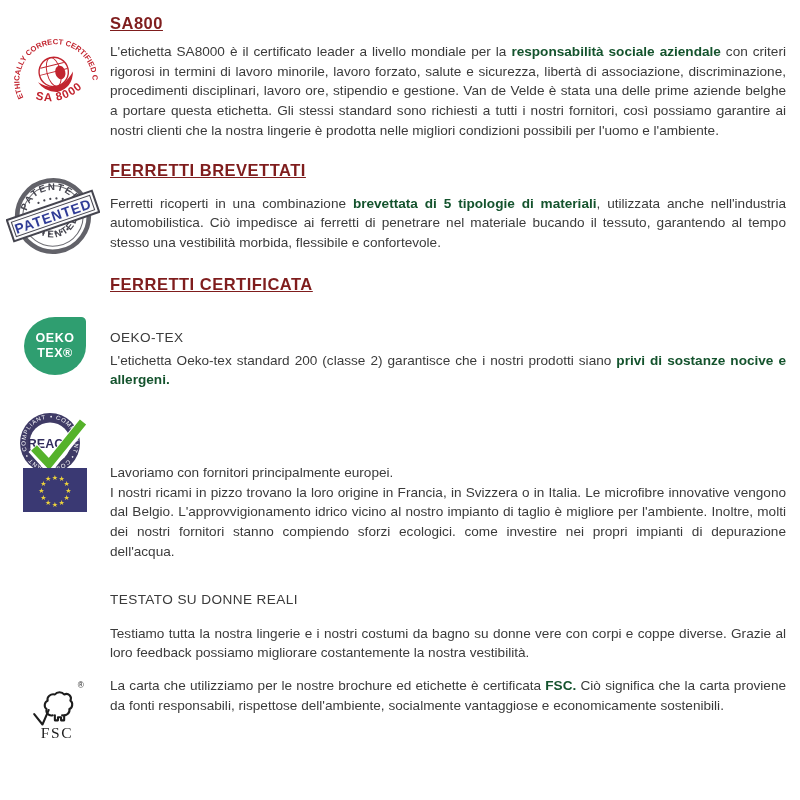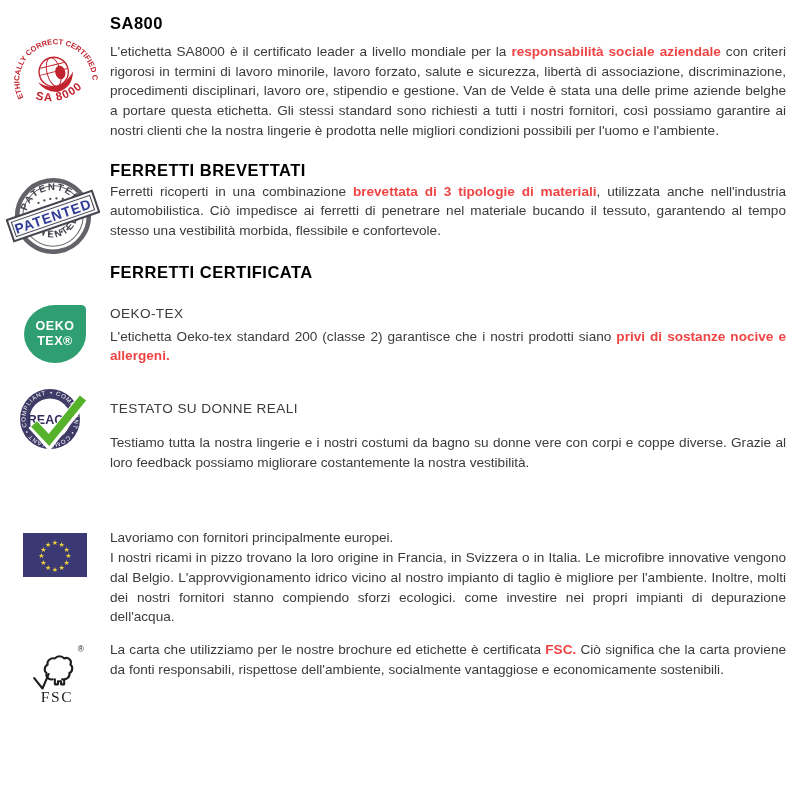--- a/index.html
+++ b/index.html
@@ -3,28 +3,28 @@
 <meta charset="utf-8">
 <style>
   html,body { margin:0; padding:0; background:#ffffff; }
   body { width:800px; height:800px; font-family:"Liberation Sans", sans-serif; color:#3b3b3b; }
   .page { position:relative; width:800px; height:800px; box-sizing:border-box; padding-top:12px; overflow:hidden; }
   .row { display:flex; }
   .logo-col { flex:0 0 110px; width:110px; position:relative; }
   .logo-abs { position:absolute; }
   .text-col { flex:1; padding-right:14px; }
   p.body { margin:0; text-align:justify; font-size:13.6px; line-height:1.45; color:#3b3b3b; }
-  p.body .b { font-weight:bold; color:#ef4444; }
-  .heading { margin:0 0 9px 0; font-size:16.5px; font-weight:bold; letter-spacing:0.5px; color:#000000; }
-  .sublabel { margin:4px 0 6px 0; font-size:13.6px; letter-spacing:0.4px; color:#3b3b3b; }
+  p.body .b { font-weight:bold; color:#14532d; }
+  .heading { margin:0 0 9px 0; font-size:16.5px; font-weight:bold; letter-spacing:0.5px; color:#7f1d1d;text-decoration:underline; }
+  .sublabel { margin:16px 0 6px 0; font-size:13.6px; letter-spacing:0.4px; color:#3b3b3b; }
   .intro-line { margin:0; font-size:13.6px; line-height:1.45; color:#3b3b3b; }
 
   .sec-sa8000   { margin-top:2px; }
   .sec-ferretti { margin-top:20px; }
-  .sec-ferretti .heading { margin-bottom:2px; }
+  .sec-ferretti .heading { margin-bottom:14px; }
   .sec-lingerie { margin-top:22px; }
   .sec-lingerie .heading { margin-bottom:8px; }
   .sec-oekotex  { margin-top:12px; }
   .sec-reach    { margin-top:17px; }
   .sec-testato  { margin-top:14px; }
   .sec-testato .sublabel { margin-bottom:17px; }
   .sec-europa   { margin-top:56px; }
   .sec-fsc      { margin-top:13px; }
 
   .eu-flag { width:64px; height:44px; background:#3a3973; position:relative; }
@@ -100,21 +100,21 @@
           <g transform="rotate(-10 46 40)">
             <rect x="2" y="29" width="88" height="22" fill="#fbfbfc" stroke="#45454f" stroke-width="2"></rect>
             <rect x="5.5" y="32.5" width="81" height="15" fill="none" stroke="#45454f" stroke-width="1"></rect>
             <text x="46" y="45" text-anchor="middle" font-size="13.5" font-weight="bold" fill="#2f3b96" letter-spacing="1">PATENTED</text>
           </g>
         </g>
       </svg>
     </div>
     <div class="text-col">
       <h2 class="heading">FERRETTI BREVETTATI</h2>
-      <p class="body"><span>Ferretti ricoperti in una combinazione </span><span class="b">brevettata di 3 tipologie di materiali</span><span>, utilizzata anche nell'industria automobilistica. Ciò impedisce ai ferretti di penetrare nel materiale bucando il tessuto, garantendo al tempo stesso una vestibilità morbida, flessibile e confortevole.</span></p>
+      <p class="body"><span>Ferretti ricoperti in una combinazione </span><span class="b">brevettata di 5 tipologie di materiali</span><span>, utilizzata anche nell'industria automobilistica. Ciò impedisce ai ferretti di penetrare nel materiale bucando il tessuto, garantendo al tempo stesso una vestibilità morbida, flessibile e confortevole.</span></p>
     </div>
   </div>
 
   <div class="row sec-lingerie">
     <div class="logo-col"></div>
     <div class="text-col">
       <h2 class="heading">FERRETTI CERTIFICATA</h2>
     </div>
   </div>
 
@@ -139,28 +139,20 @@
         </defs>
         <circle cx="38" cy="34" r="30" fill="#3f3b66"></circle>
         <text font-size="5.8" fill="#ffffff" letter-spacing="0.8">
           <textPath href="#reach-ring" textLength="150" lengthAdjust="spacingAndGlyphs">• COMPLIANT • COMPLIANT • COMPLIANT</textPath>
         </text>
         <circle cx="38" cy="34" r="20.5" fill="#ffffff"></circle>
         <text x="38" y="38.5" text-anchor="middle" font-size="12.5" font-weight="bold" fill="#332e5e">REACH</text>
         <path d="M 21 39 L 37 57 L 73 12" stroke="#ffffff" stroke-width="12" fill="none"></path>
         <path d="M 22 39 L 37 55 L 71 13" stroke="#55b22a" stroke-width="8" fill="none"></path>
       </svg>
-    </div>
-  </div>
-
-  <div class="row sec-testato">
-    <div class="logo-col"></div>
-    <div class="text-col">
-      <p class="sublabel">TESTATO SU DONNE REALI</p>
-      <p class="body"><span>Testiamo tutta la nostra lingerie e i nostri costumi da bagno su donne vere con corpi e coppe diverse. Grazie al loro feedback possiamo migliorare costantemente la nostra vestibilità.</span></p>
     </div>
   </div>
 
   <div class="row sec-europa">
     <div class="logo-col">
       <div class="eu-flag logo-abs" style="top: 5px; left: 23px; background: rgb(58, 57, 115);">
           <span class="eu-star" style="color: rgb(238, 211, 59); left: 32px; top: 8.5px;">★</span>
           <span class="eu-star" style="color: rgb(238, 211, 59); left: 38.75px; top: 10.3087px;">★</span>
           <span class="eu-star" style="color: rgb(238, 211, 59); left: 43.6913px; top: 15.25px;">★</span>
           <span class="eu-star" style="color: rgb(238, 211, 59); left: 45.5px; top: 22px;">★</span>
@@ -173,20 +165,28 @@
           <span class="eu-star" style="color: rgb(238, 211, 59); left: 20.3087px; top: 15.25px;">★</span>
           <span class="eu-star" style="color: rgb(238, 211, 59); left: 25.25px; top: 10.3087px;">★</span>
         </div>
     </div>
     <div class="text-col">
       <p class="intro-line">Lavoriamo con fornitori principalmente europei.</p>
       <p class="body"><span>I nostri ricami in pizzo trovano la loro origine in Francia, in Svizzera o in Italia. Le microfibre innovative vengono dal Belgio. L'approvvigionamento idrico vicino al nostro impianto di taglio è migliore per l'ambiente. Inoltre, molti dei nostri fornitori stanno compiendo sforzi ecologici. come investire nei propri impianti di depurazione dell'acqua.</span></p>
     </div>
   </div>
 
+  <div class="row sec-testato">
+    <div class="logo-col"></div>
+    <div class="text-col">
+      <p class="sublabel">TESTATO SU DONNE REALI</p>
+      <p class="body"><span>Testiamo tutta la nostra lingerie e i nostri costumi da bagno su donne vere con corpi e coppe diverse. Grazie al loro feedback possiamo migliorare costantemente la nostra vestibilità.</span></p>
+    </div>
+  </div>
+
   <div class="row sec-fsc">
     <div class="logo-col">
       <svg class="logo-abs" style="top:2px;left:30px;" width="58" height="62" viewBox="0 0 56 60">
         <g stroke="#1d1d1d" stroke-width="2" fill="none" stroke-linecap="round" stroke-linejoin="round">
           <path d="M 4 35 L 12 45 L 18 31"></path>
           <path d="M 22 36 c -4 1 -7 -2 -6 -6 c -3 -2 -2 -7 1 -8 c -1 -4 3 -7 7 -6 c 2 -3 7 -3 9 0 c 4 -2 8 2 6 6 c 3 2 2 7 -1 8 c 1 4 -3 7 -7 6"></path>
           <path d="M 24 36 v 5 h 3 v -3 h 3 v 3 h 3 v -5"></path>
         </g>
         <text x="49" y="10" font-size="8" fill="#1d1d1d" text-anchor="middle">®</text>
         <text x="26" y="58" class="fsc-text" font-size="15" fill="#1d1d1d" text-anchor="middle" letter-spacing="1.5">FSC</text>

